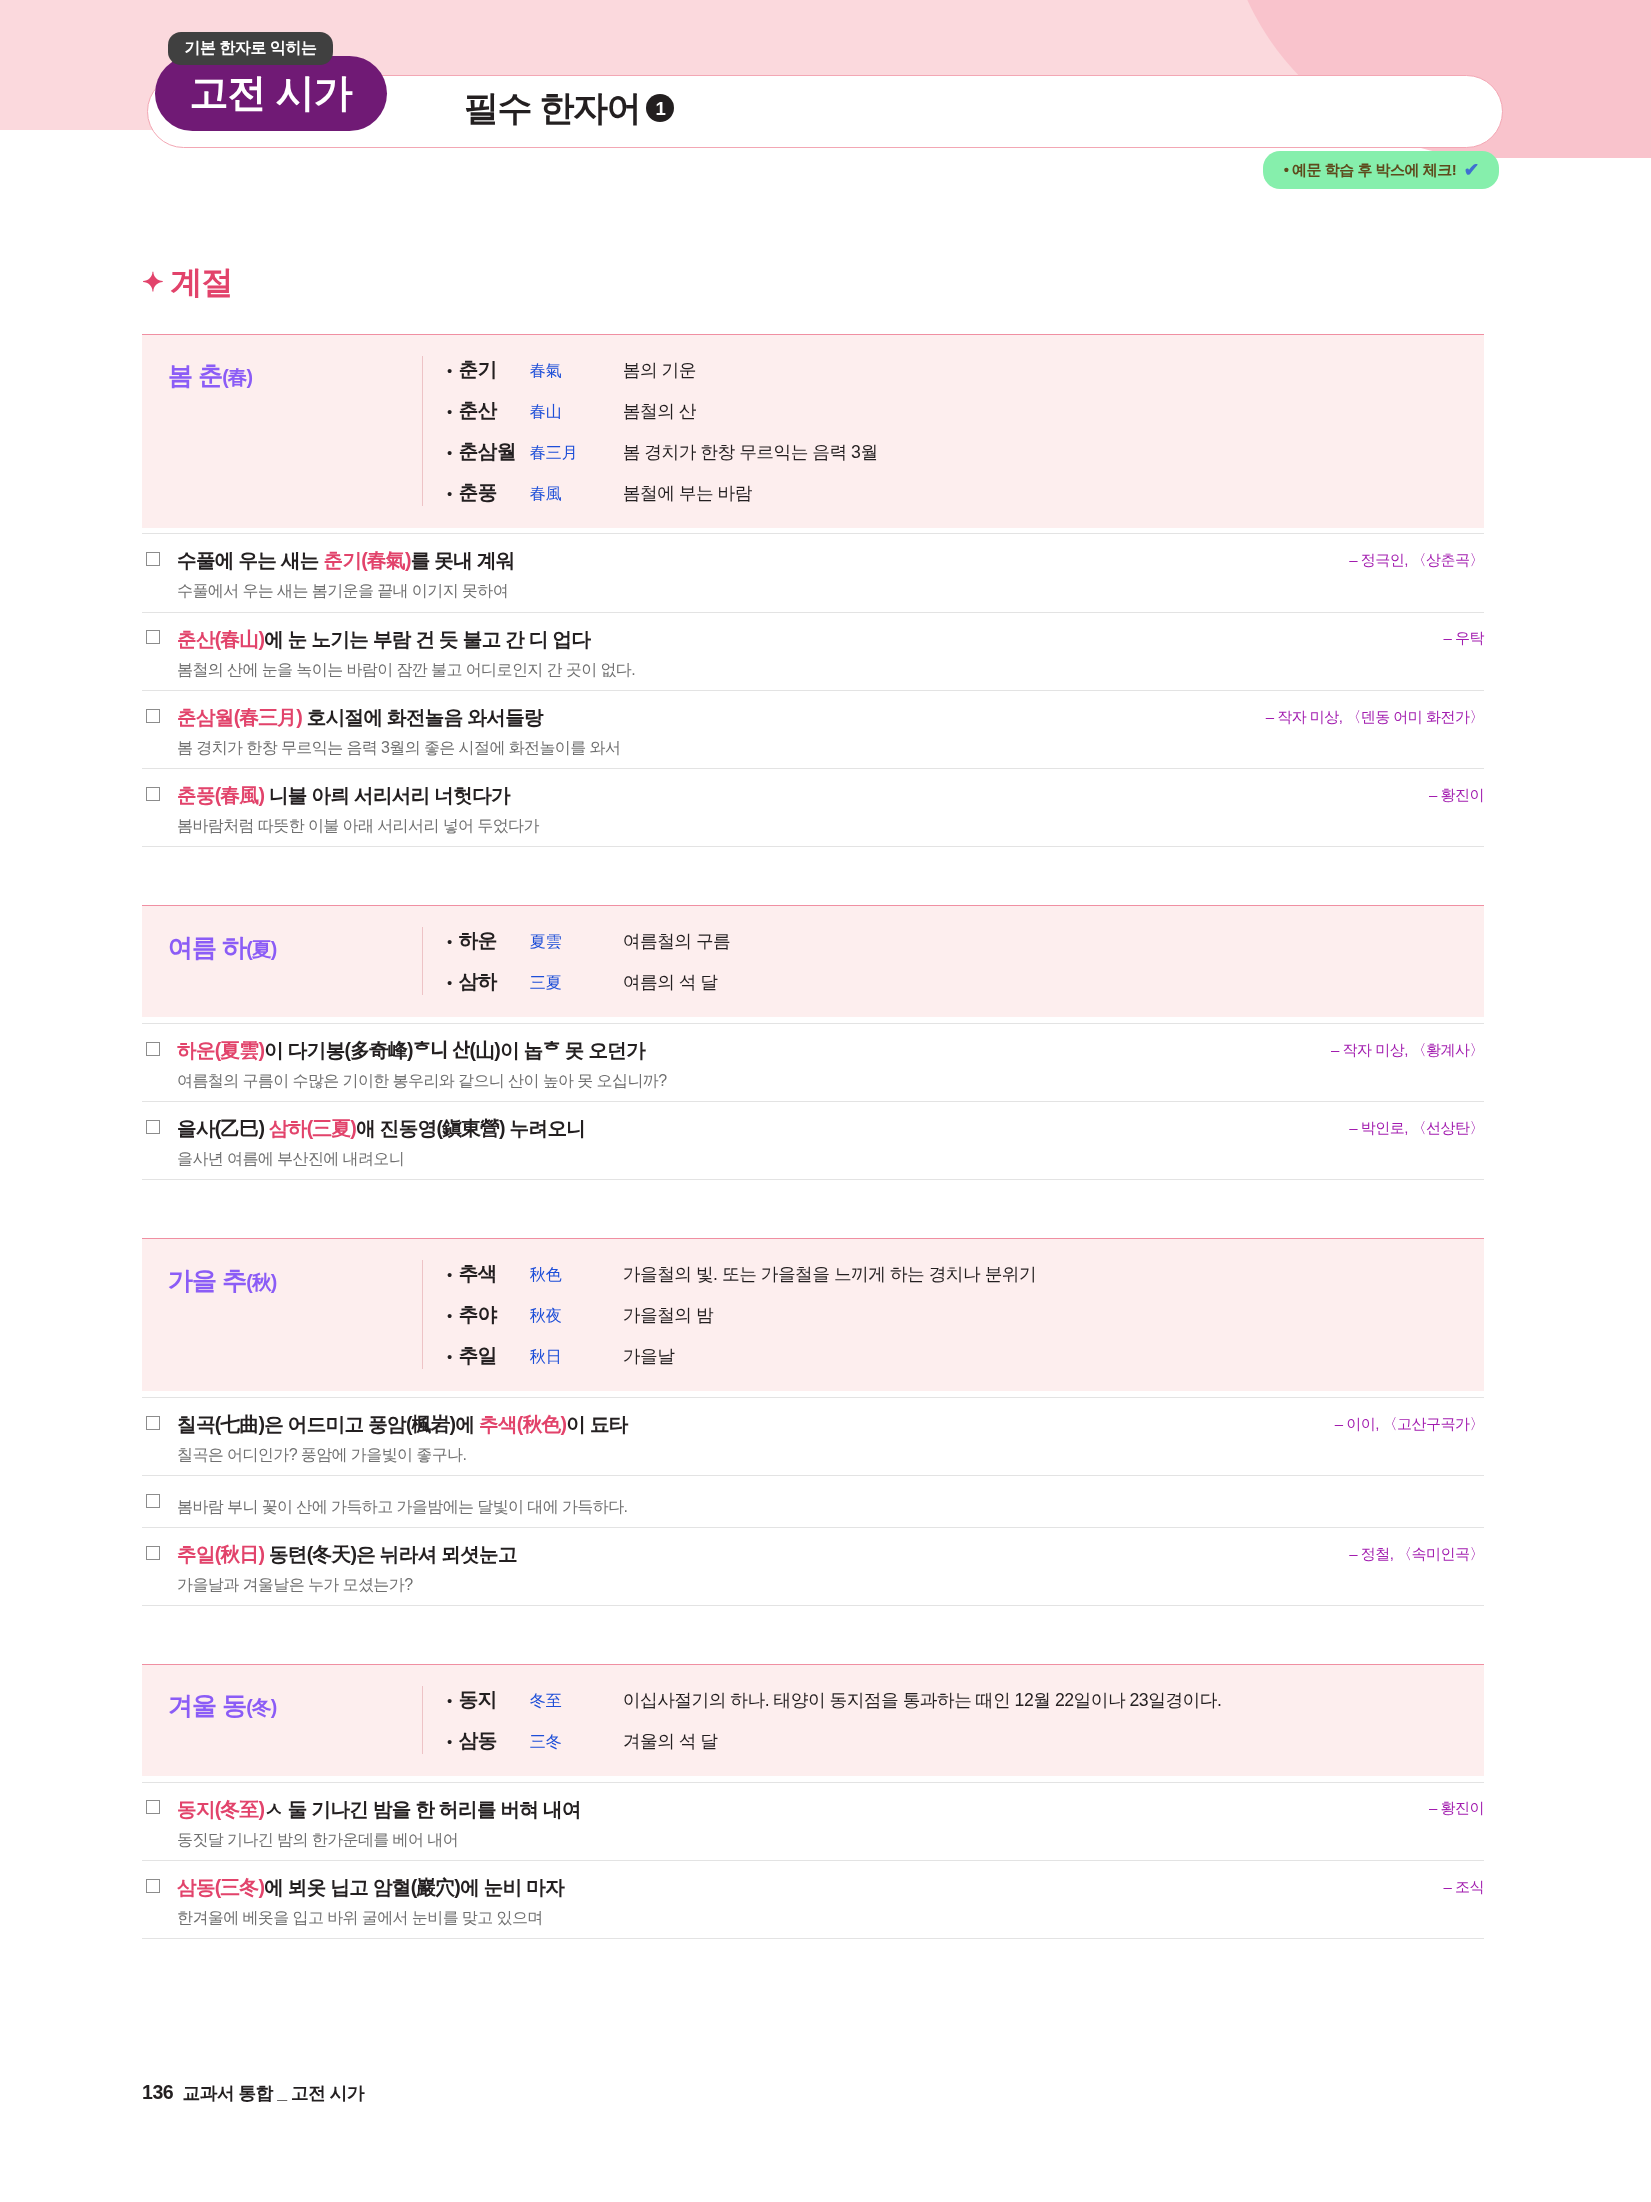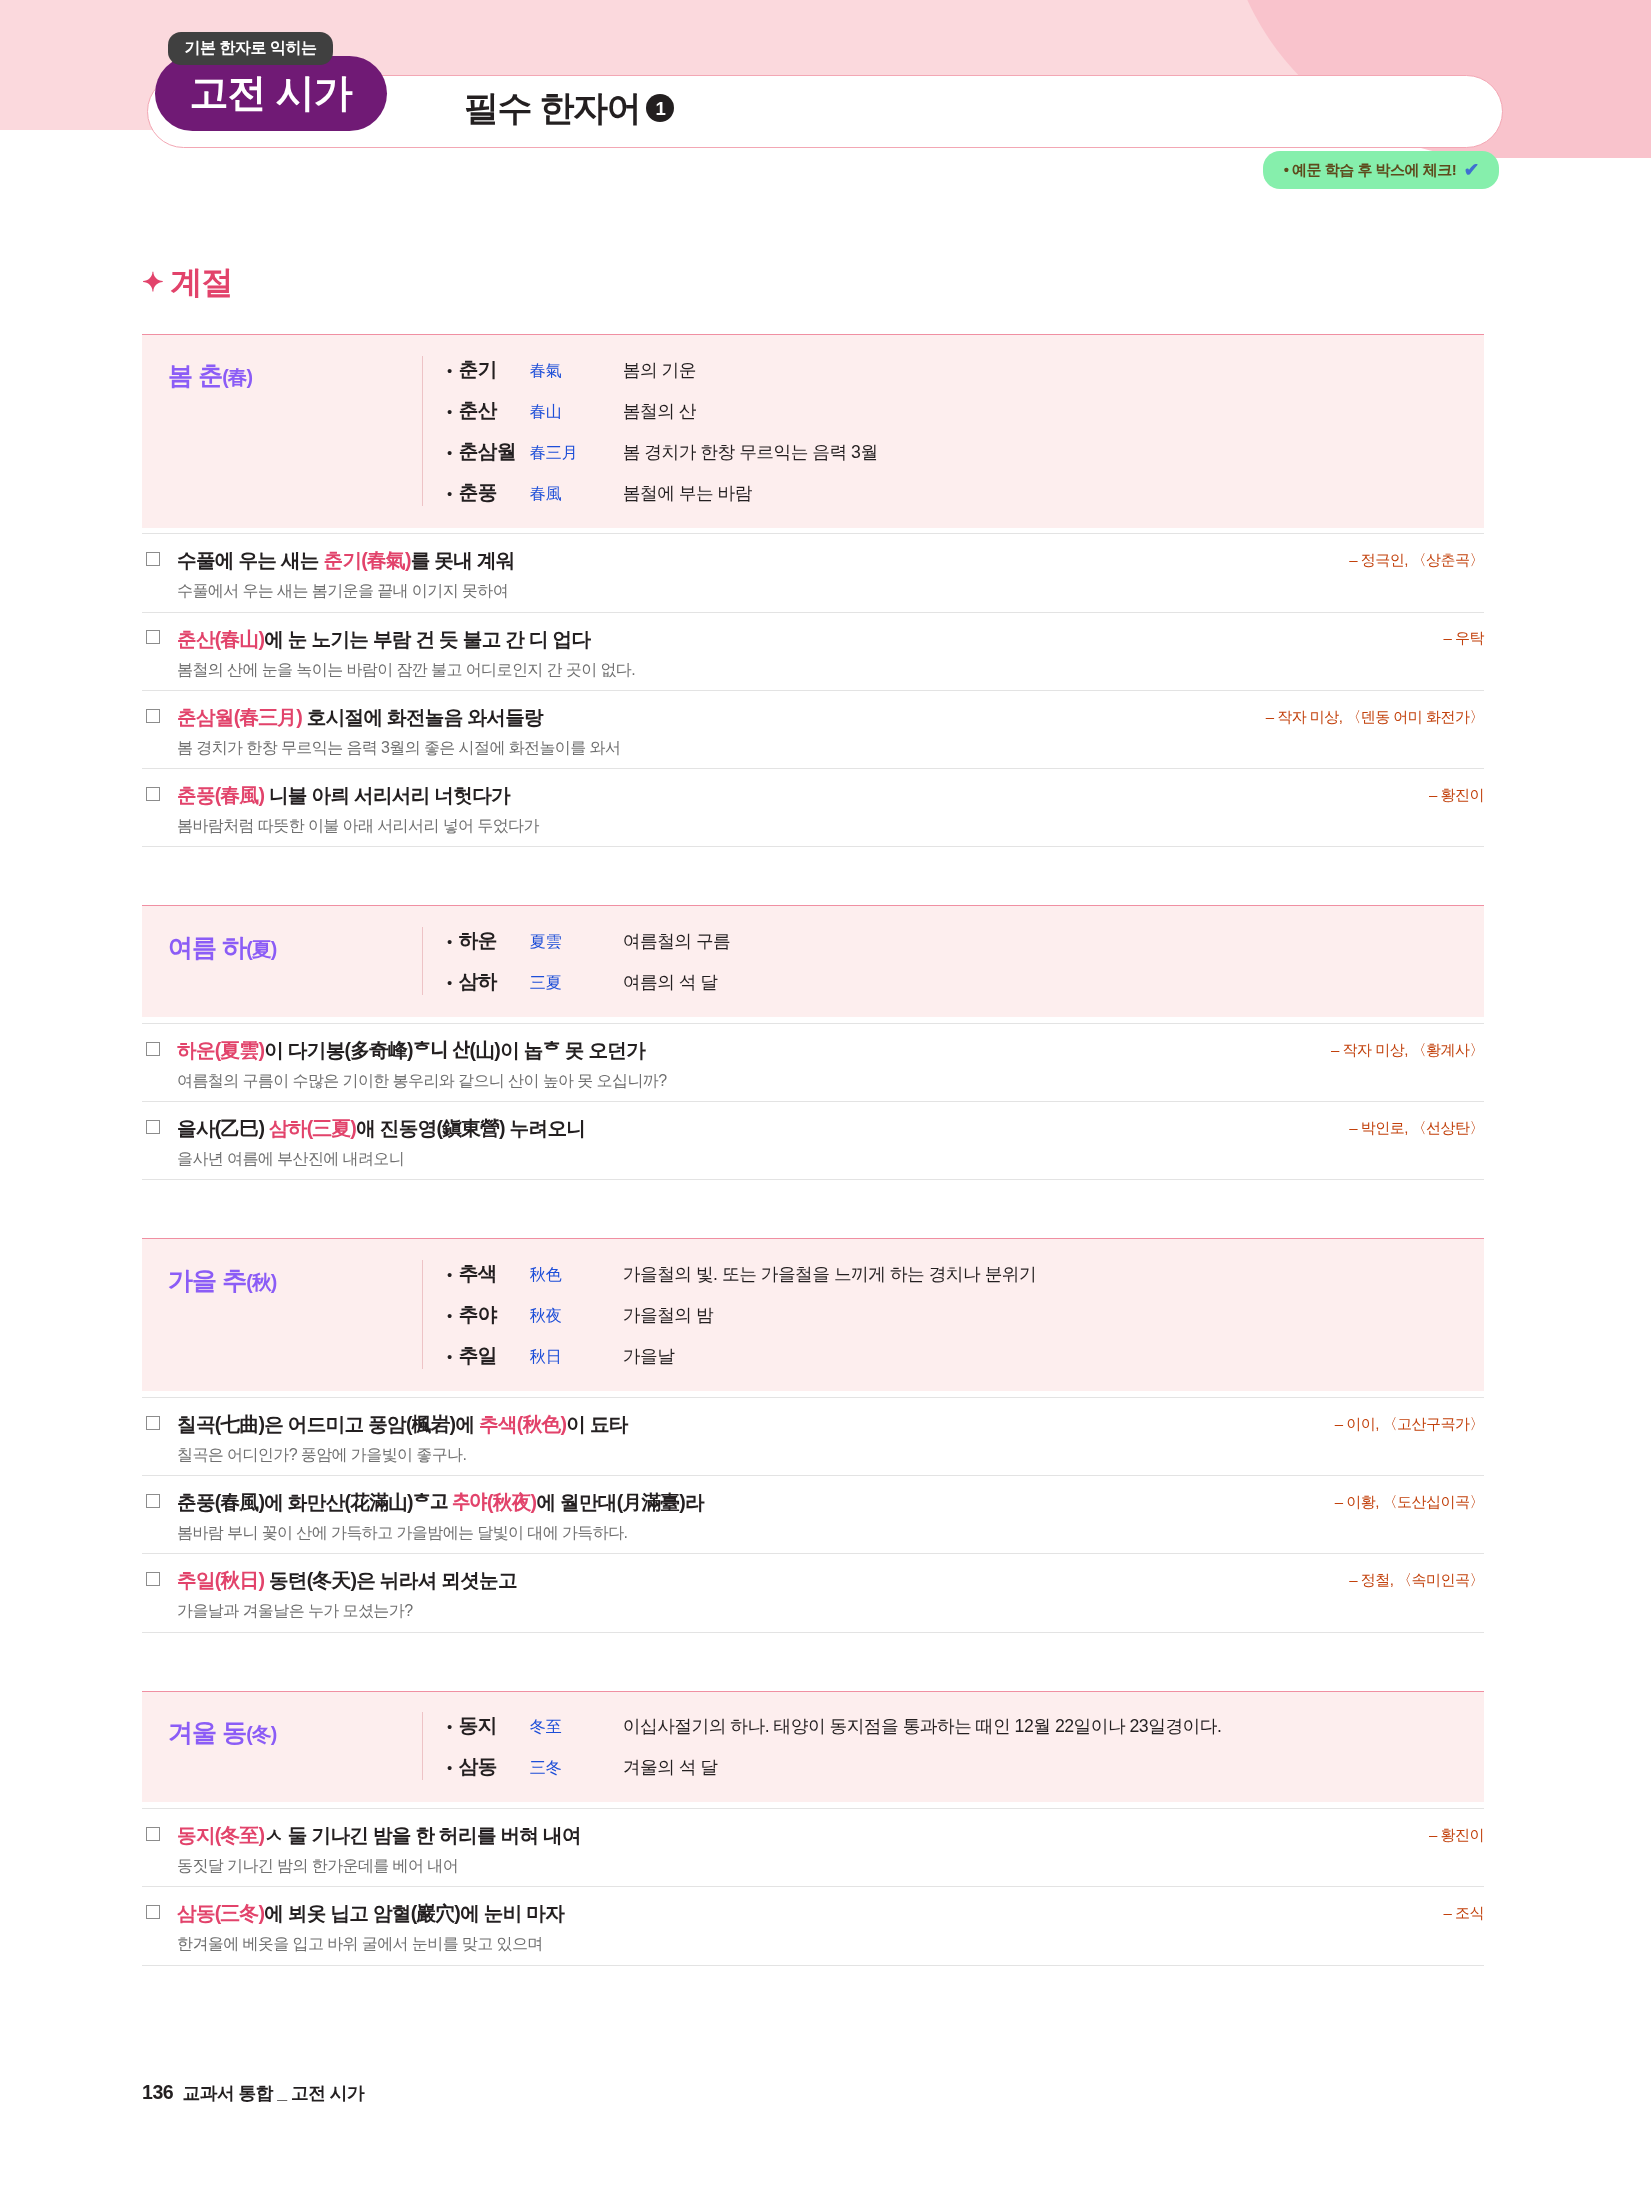--- a/index.html
+++ b/index.html
@@ -243,21 +243,21 @@
   .ex-text {
     font-size: 19.6px;
     font-weight: bold;
     letter-spacing: -0.7px;
     color: #231f20;
     line-height: 1.35;
   }
   .ex-text .hl { color: #e2436b; }
   .ex-src {
     font-size: 15px;
-    color: #c2410c;
+    color: #a21caf;
     letter-spacing: -0.5px;
     white-space: nowrap;
     padding-left: 18.6px;
   }
   .ex-trans {
     margin-top: 7.5px;
     font-size: 16px;
     color: #6f6f6f;
     letter-spacing: -0.6px;
   }
@@ -456,26 +456,20 @@
       <div class="ex-line">
         <div class="ex-text">
           <span>칠곡(七曲)은 어드미고 풍암(楓岩)에 </span><span class="hl">추색(秋色)</span><span>이 됴타</span>
         </div>
         <div class="ex-src">– 이이, 〈고산구곡가〉</div>
       </div>
       <div class="ex-trans">칠곡은 어디인가? 풍암에 가을빛이 좋구나.</div>
     </div>
     <div class="ex">
       <span class="box"></span>
-      <div class="ex-line">
-        <div class="ex-text">
-          <span>춘풍(春風)에 화만산(花滿山)ᄒ고 </span><span class="hl">추야(秋夜)</span><span>에 월만대(月滿臺)라</span>
-        </div>
-        <div class="ex-src">– 이황, 〈도산십이곡〉</div>
-      </div>
       <div class="ex-trans">봄바람 부니 꽃이 산에 가득하고 가을밤에는 달빛이 대에 가득하다.</div>
     </div>
     <div class="ex">
       <span class="box"></span>
       <div class="ex-line">
         <div class="ex-text">
           <span></span><span class="hl">추일(秋日)</span><span> 동텬(冬天)은 뉘라셔 뫼셧눈고</span>
         </div>
         <div class="ex-src">– 정철, 〈속미인곡〉</div>
       </div>

